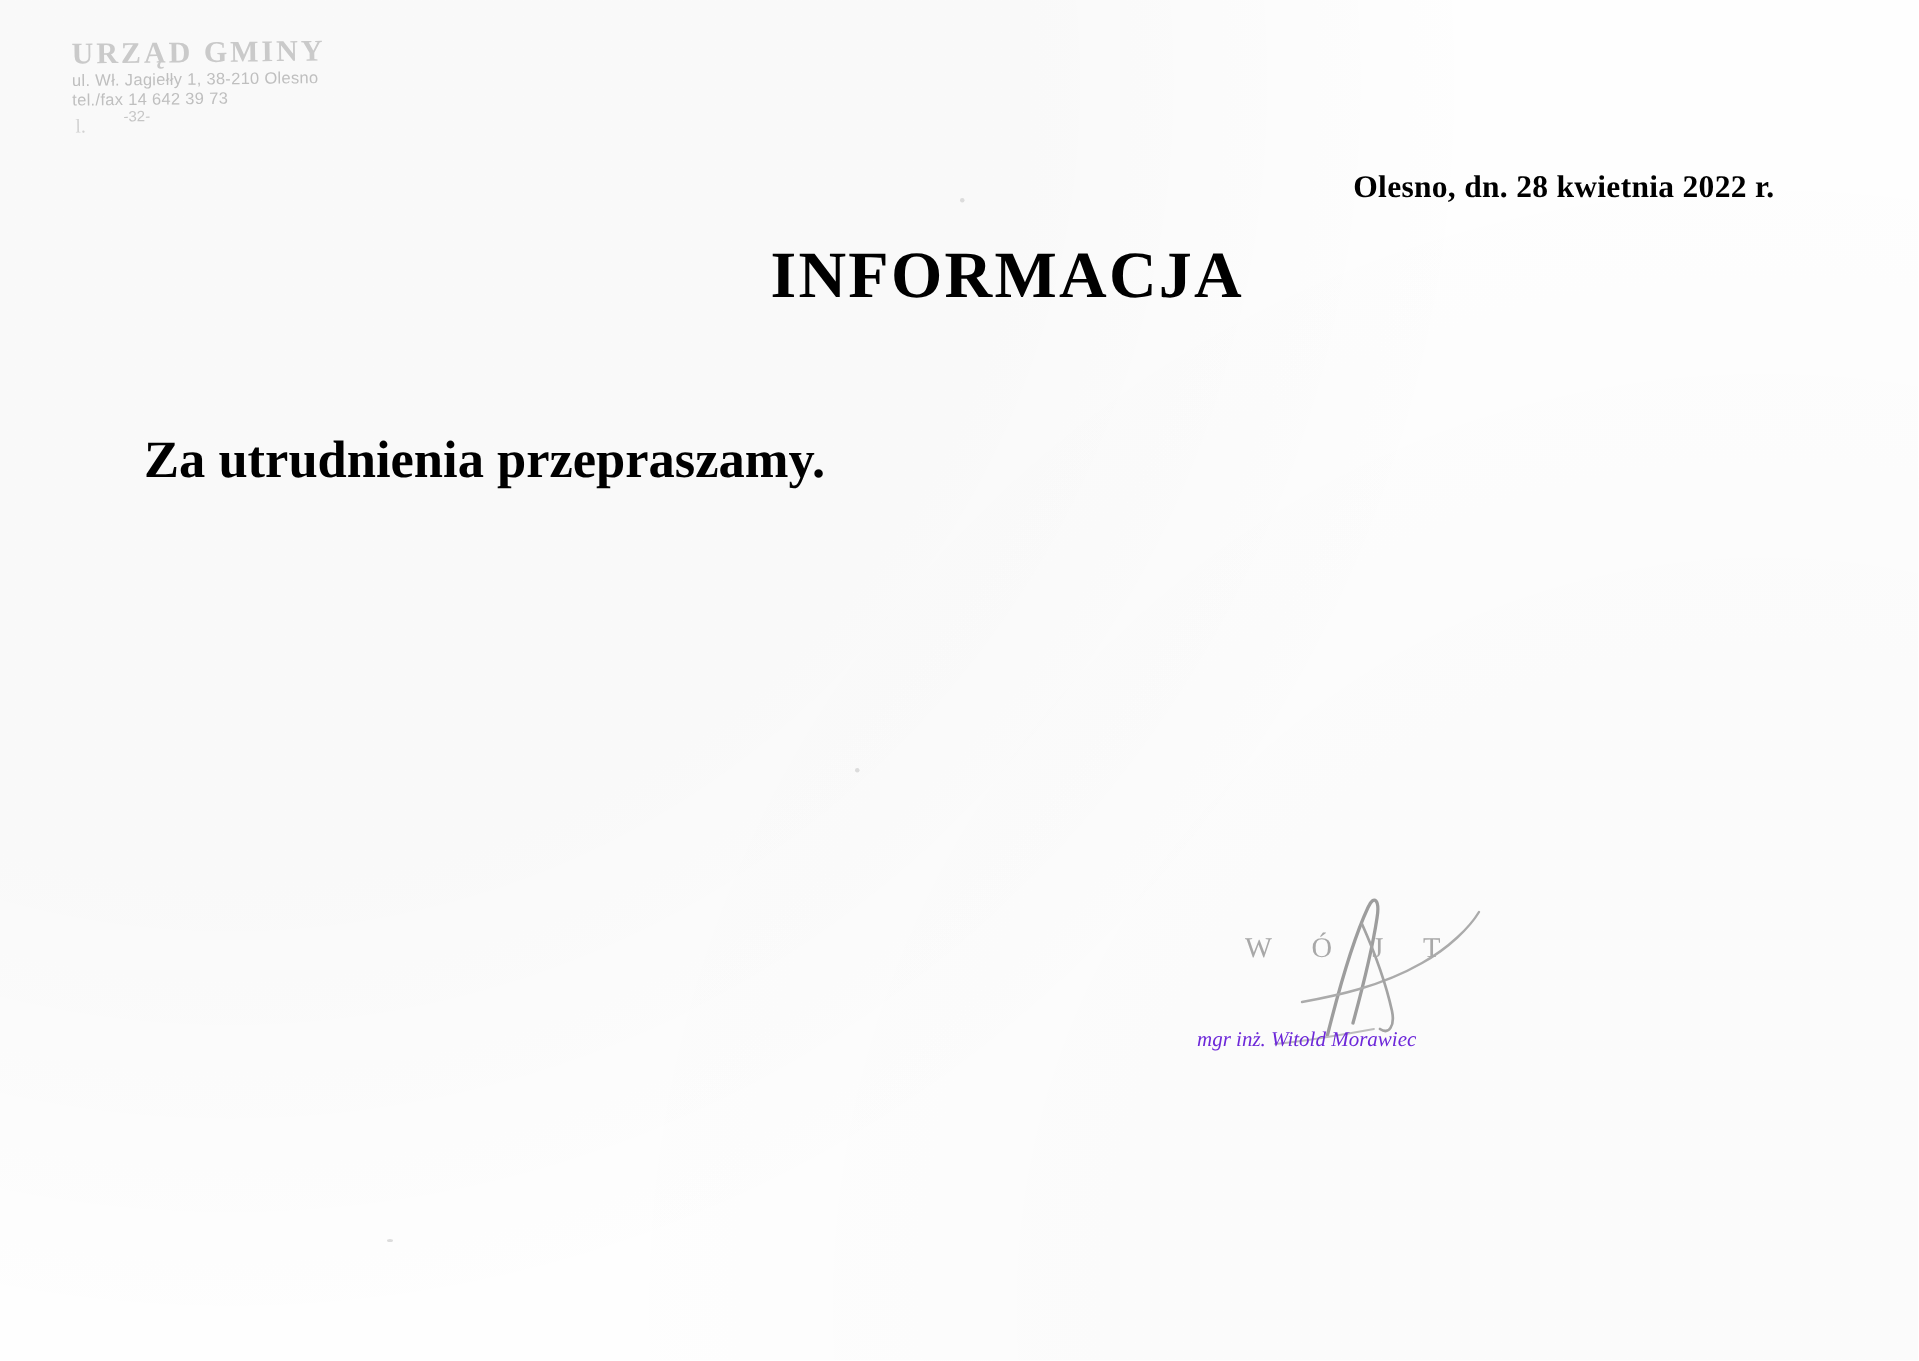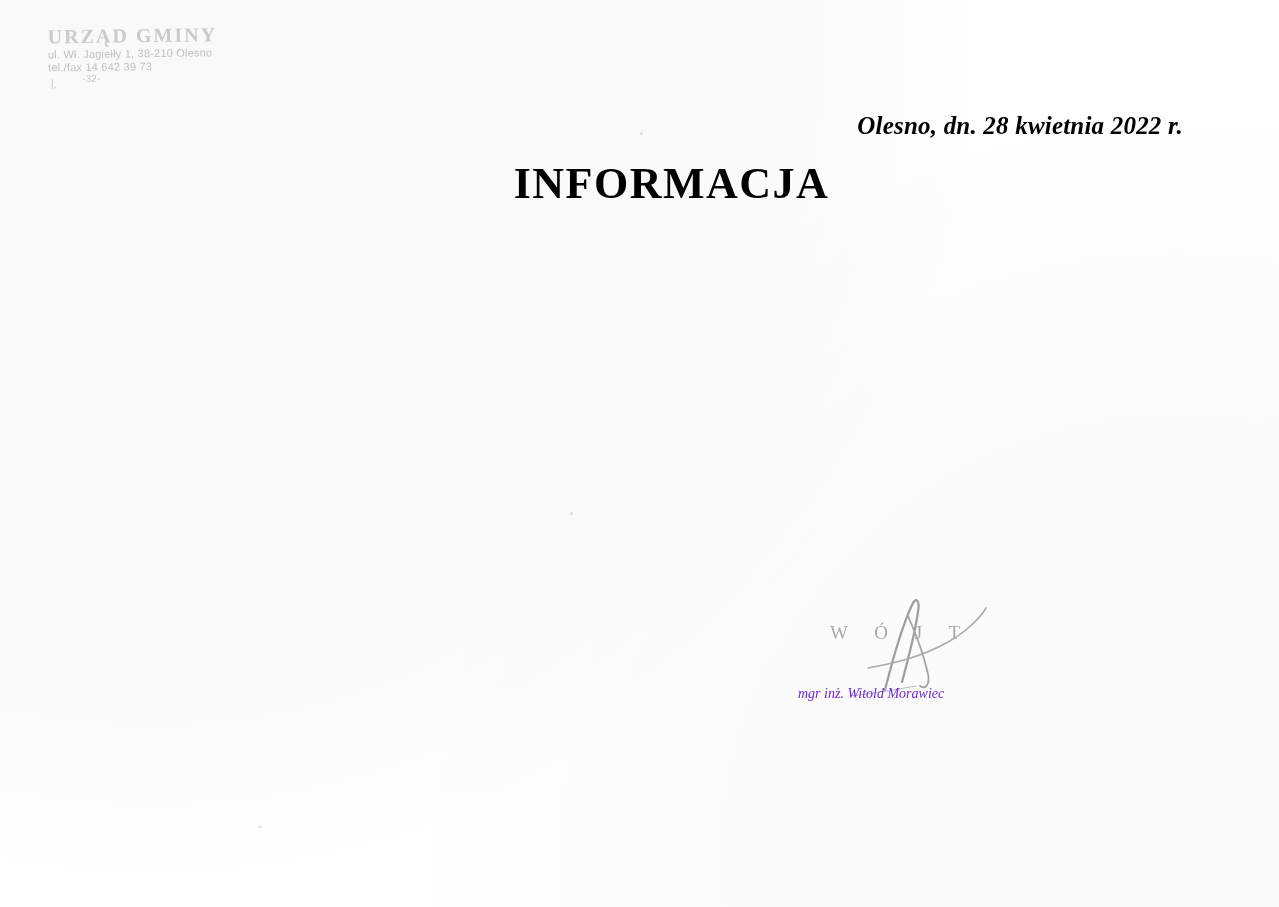--- a/index.html
+++ b/index.html
@@ -73,24 +73,23 @@
     color: #cccccc;
   }
 
   
   .date-line {
     position: absolute;
     right: 96px;
     top: 112px;
     font-family: "Liberation Serif", serif;
     font-weight: bold;
-    font-size: 25px;
+    font-size: 21px;
     letter-spacing: 0.2px;
     white-space: nowrap;
-    font-style: italic;
   }
 
   
   .doc-title {
     position: absolute;
     left: 0;
     right: 0;
     top: 158px;
     text-align: center;
     font-family: "Liberation Serif", serif;
@@ -190,20 +189,21 @@
     <div class="stamp-line">tel./fax 14 642 39 73</div>
     <div class="stamp-num">-32-</div>
     <div class="stamp-mark">l.</div>
   </div>
 
   <div class="date-line">Olesno, dn. 28 kwietnia 2022 r.</div>
 
   <div class="doc-title">INFORMACJA</div>
 
   <div class="body-block">
+    <p class="para last-justify">Za utrudnienia przepraszamy.</p>
   </div>
 
   <div class="signature">
     <svg class="sig-scribble" viewBox="0 0 300 150">
       <path d="M95 120 C105 80, 115 50, 122 35 C126 26, 130 30, 128 42 C125 62, 118 90, 112 112" fill="none" stroke="#9d9d9d" stroke-width="2.2" stroke-linecap="round"></path>
       <path d="M78 98 C100 94, 130 88, 158 72 C176 62, 190 48, 196 38" fill="none" stroke="#ababab" stroke-width="1.6" stroke-linecap="round"></path>
       <path d="M118 46 C126 64, 134 86, 138 104 C140 114, 136 120, 130 116" fill="none" stroke="#a3a3a3" stroke-width="1.8" stroke-linecap="round"></path>
       <path d="M60 126 C80 124, 104 120, 126 116" fill="none" stroke="#bcbcbc" stroke-width="1.2" stroke-linecap="round"></path>
     </svg>
     <div class="sig-wojt">W Ó J T</div>

